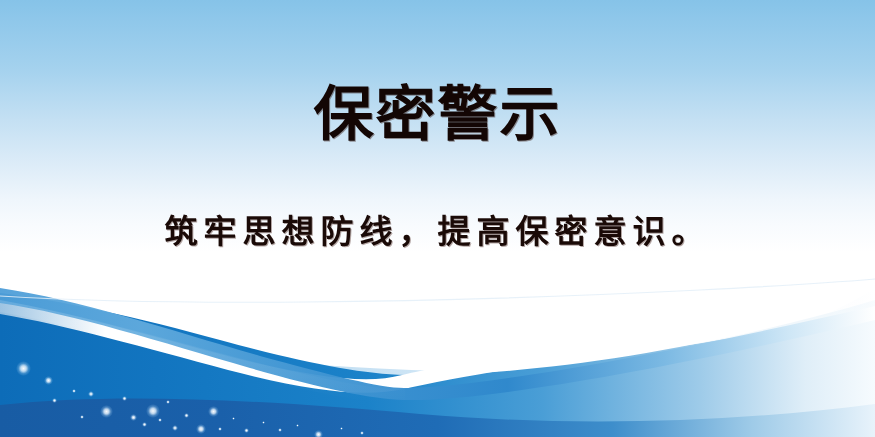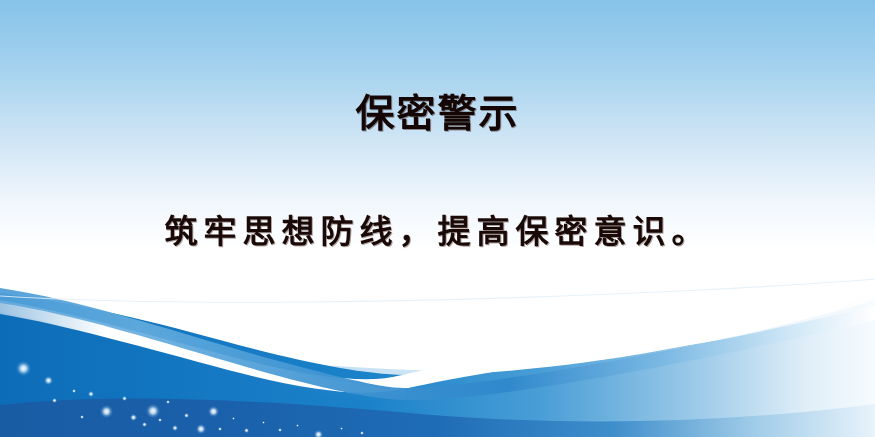--- a/index.html
+++ b/index.html
@@ -47,21 +47,21 @@
     width: 875px;
     height: 437px;
   }
 
   .title {
     position: absolute;
     left: 0;
     top: 79px;
     width: 875px;
     text-align: center;
-    font-size: 39px;
+    font-size: 60px;
     line-height: 70px;
     font-weight: bold;
     color: #130604;
     letter-spacing: 2px;
     white-space: nowrap;
     text-shadow: 1px 1px 0 rgba(60,30,25,0.45);
   }
 
   .subtitle {
     position: absolute;

